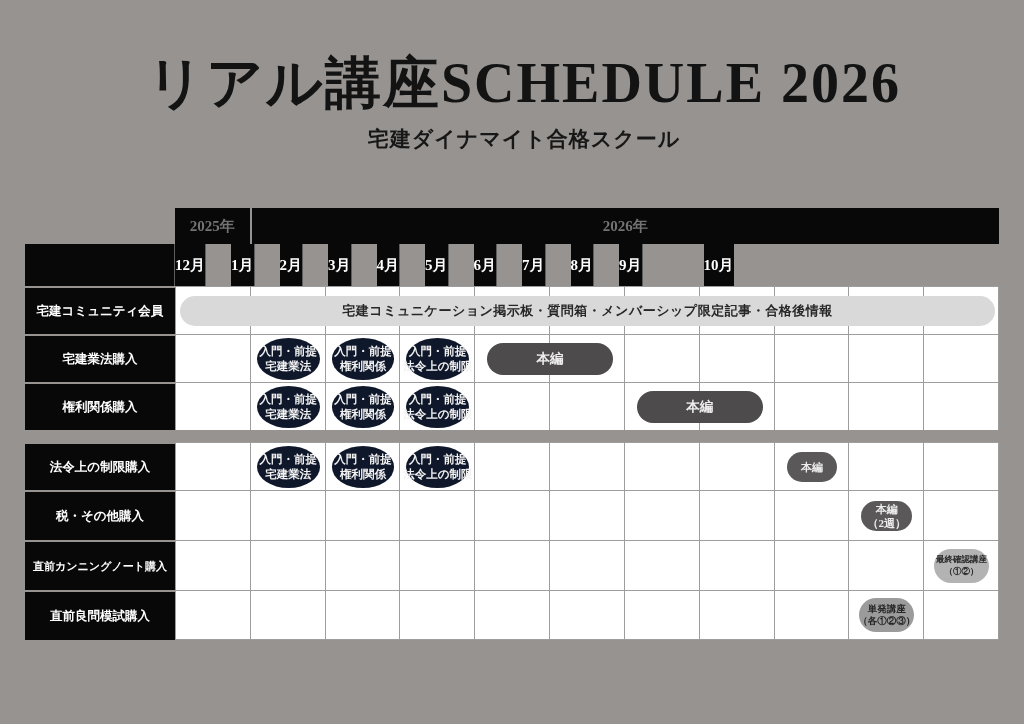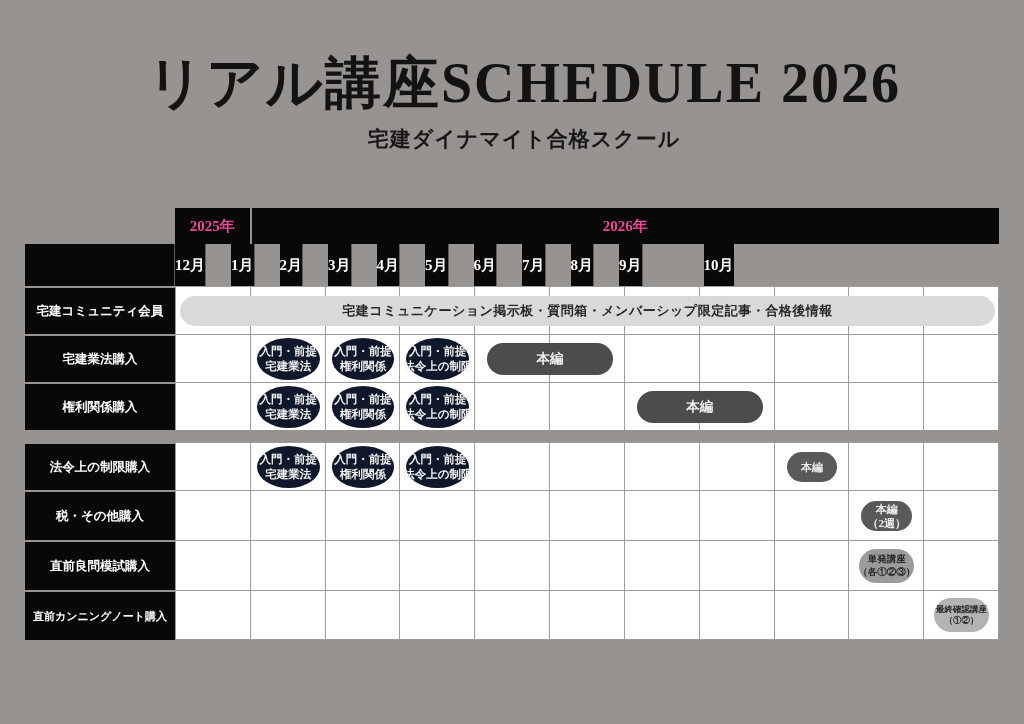--- a/index.html
+++ b/index.html
@@ -60,21 +60,21 @@
   
   #year-row {
     height: 36px;
   }
   #year-row .corner-blank {
     width: 150px;
     background: transparent;
   }
   .year-cell {
     background: #080808;
-    color: #ec4899;
+    color: #737373;
     font-weight: bold;
     font-size: 15px;
     display: flex;
     align-items: center;
     justify-content: center;
     border-right: 2px solid #969390;
     box-sizing: border-box;
   }
   .year-cell:last-child { border-right: none; }
 
@@ -376,20 +376,42 @@
           <div class="cell"></div>
           <div class="pill-layer">
             <div class="pill main-small" style="left: calc(81.8182% + 12px); width: calc(9.09091% - 24px); height: 30px; top: calc(50% - 15px);">
               <span class="pl-line">本編</span>
               <span class="pl-line">（2週）</span>
             </div>
           </div>
         </div>
       </div>
       <div class="grid-row body-row" style="height: 50px;">
+        <div class="row-label tight">直前カンニングノート購入</div>
+        <div class="cells">
+          <div class="cell"></div>
+          <div class="cell"></div>
+          <div class="cell"></div>
+          <div class="cell"></div>
+          <div class="cell"></div>
+          <div class="cell"></div>
+          <div class="cell"></div>
+          <div class="cell"></div>
+          <div class="cell"></div>
+          <div class="cell"></div>
+          <div class="cell"></div>
+          <div class="pill-layer">
+            <div class="pill light-gray" style="left: calc(90.9091% + 10px); width: calc(9.09091% - 20px); height: 34px; top: calc(50% - 17px);">
+              <span class="pl-line">最終確認講座</span>
+              <span class="pl-line">（①②）</span>
+            </div>
+          </div>
+        </div>
+      </div>
+      <div class="grid-row body-row" style="height: 50px;">
         <div class="row-label">直前良問模試購入</div>
         <div class="cells">
           <div class="cell"></div>
           <div class="cell"></div>
           <div class="cell"></div>
           <div class="cell"></div>
           <div class="cell"></div>
           <div class="cell"></div>
           <div class="cell"></div>
           <div class="cell"></div>
@@ -397,37 +419,15 @@
           <div class="cell"></div>
           <div class="cell"></div>
           <div class="pill-layer">
             <div class="pill mid-gray" style="left: calc(81.8182% + 10px); width: calc(9.09091% - 20px); height: 34px; top: calc(50% - 17px);">
               <span class="pl-line">単発講座</span>
               <span class="pl-line">（各①②③）</span>
             </div>
           </div>
         </div>
       </div>
-      <div class="grid-row body-row" style="height: 50px;">
-        <div class="row-label tight">直前カンニングノート購入</div>
-        <div class="cells">
-          <div class="cell"></div>
-          <div class="cell"></div>
-          <div class="cell"></div>
-          <div class="cell"></div>
-          <div class="cell"></div>
-          <div class="cell"></div>
-          <div class="cell"></div>
-          <div class="cell"></div>
-          <div class="cell"></div>
-          <div class="cell"></div>
-          <div class="cell"></div>
-          <div class="pill-layer">
-            <div class="pill light-gray" style="left: calc(90.9091% + 10px); width: calc(9.09091% - 20px); height: 34px; top: calc(50% - 17px);">
-              <span class="pl-line">最終確認講座</span>
-              <span class="pl-line">（①②）</span>
-            </div>
-          </div>
-        </div>
-      </div>
     </div>
 
 </div>
 
 </body></html>

